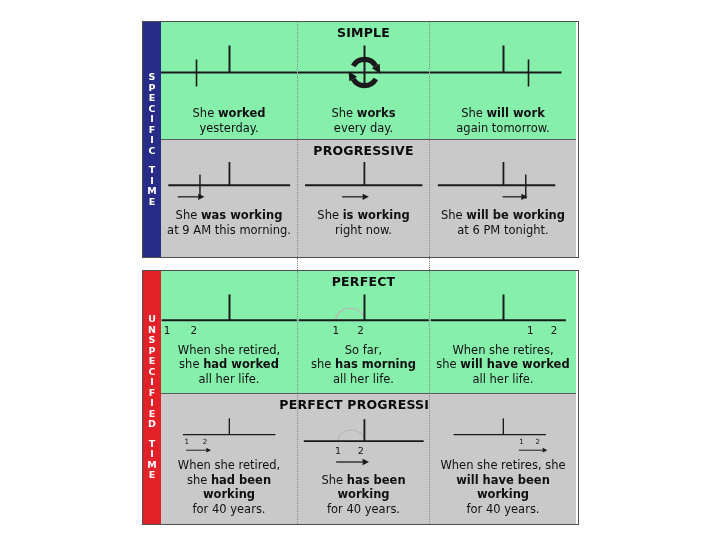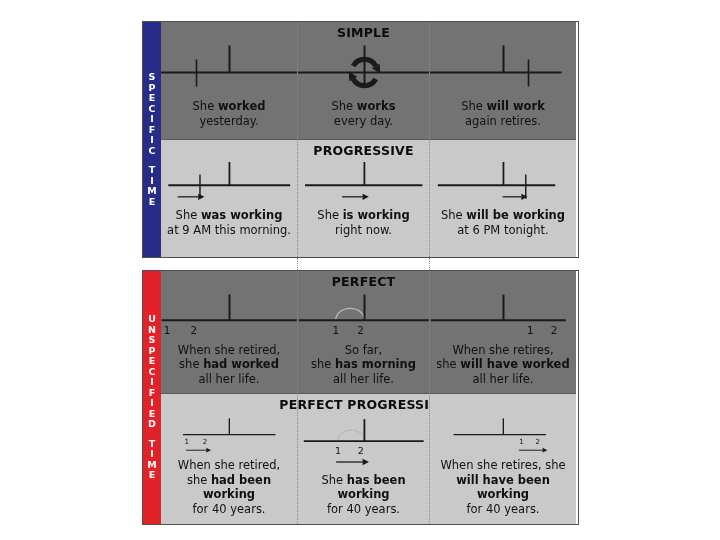--- a/index.html
+++ b/index.html
@@ -13,32 +13,32 @@
   .gapdot{position:absolute;top:0;height:12px;width:0;border-left:1px dotted #8a8a8a;}
   .gapdot.g1{left:155px;}
   .gapdot.g2{left:287px;}
   .vbar{grid-row:1 / span 2;grid-column:1;display:flex;flex-direction:column;align-items:center;justify-content:center;}
   .vbar.blue{background:#262c88;}
   .vbar.red{background:#e32128;}
   .vletter{color:#fff;font-weight:bold;font-size:9.5px;line-height:10.5px;text-align:center;}
   .vgap{height:9px;}
   .cell{position:relative;display:flex;flex-direction:column;align-items:center;overflow:visible;}
   .cell.gray{background:#c9c9c9;}
-  .cell.white{background:#737373;justify-content:center;}
+  .cell.white{background:#86efac;justify-content:center;}
   .cell.dotl{border-left:1px dotted #8a8a8a;}
   .cell.topline{border-top:1px solid #5a5a5a;}
   .row-hdr{position:absolute;top:3px;left:50%;transform:translateX(-50%);
            font-weight:bold;font-size:12.5px;letter-spacing:0.2px;white-space:nowrap;color:#0b0b0b;}
   svg.tl{display:block;width:100%;}
   .tl-simple{margin-top:16px;}
   .tl-progressive{margin-top:18px;}
   .tl-perfect{margin-top:20px;}
   .tl-perfprog{margin-top:22px;}
   .txt{margin-top:auto;text-align:center;font-size:11.5px;line-height:14.5px;}
-  .pb-simple{padding-bottom:11px;}
+  .pb-simple{padding-bottom:4px;}
   .pb-progressive{padding-bottom:20px;}
   .pb-perfect{padding-bottom:7px;}
   .pb-perfprog{padding-bottom:8px;}
   .seg-b{font-weight:bold;}
   .seg-u{}
 </style>
 </head>
 <body>
 
 <div class="stage">
@@ -88,21 +88,21 @@
           </div>
       </div>
       <div class="cell white dotl">
         <svg class="tl tl-simple" viewBox="0 0 146 52" style="height: 52px;">
             <line x1="0" y1="34.5" x2="131.5" y2="34.5" stroke="#1a1a1a" stroke-width="2"></line>
             <line x1="73.5" y1="7.5" x2="73.5" y2="34.5" stroke="#1a1a1a" stroke-width="2"></line>
             <line x1="98.5" y1="21.5" x2="98.5" y2="48.5" stroke="#1a1a1a" stroke-width="1.6"></line>
           </svg>
         <div class="txt pb-simple">
             <div class="tline"><span>She </span><span class="seg-b">will work</span></div>
-            <div class="tline"><span>again </span><span class="seg-u">retires</span><span>.</span></div>
+            <div class="tline"><span>again </span><span class="seg-u">tomorrow</span><span>.</span></div>
           </div>
       </div>
 
       <div class="cell gray topline">
         <svg class="tl tl-progressive" viewBox="0 0 136 56" style="height: 56px;">
             <line x1="0" y1="30.5" x2="136.5" y2="30.5" stroke="#1a1a1a" stroke-width="2"></line>
             <line x1="68.5" y1="4.5" x2="68.5" y2="30.5" stroke="#1a1a1a" stroke-width="2"></line>
             <line x1="35.5" y1="18.5" x2="35.5" y2="45.5" stroke="#1a1a1a" stroke-width="1.6"></line>
             <line x1="10.5" y1="43.5" x2="33.5" y2="43.5" stroke="#1a1a1a" stroke-width="1.4"></line>
             <polygon points="0,-3.5 7,0 0,3.5" transform="translate(33.5,43.5)" fill="#1a1a1a"></polygon>

